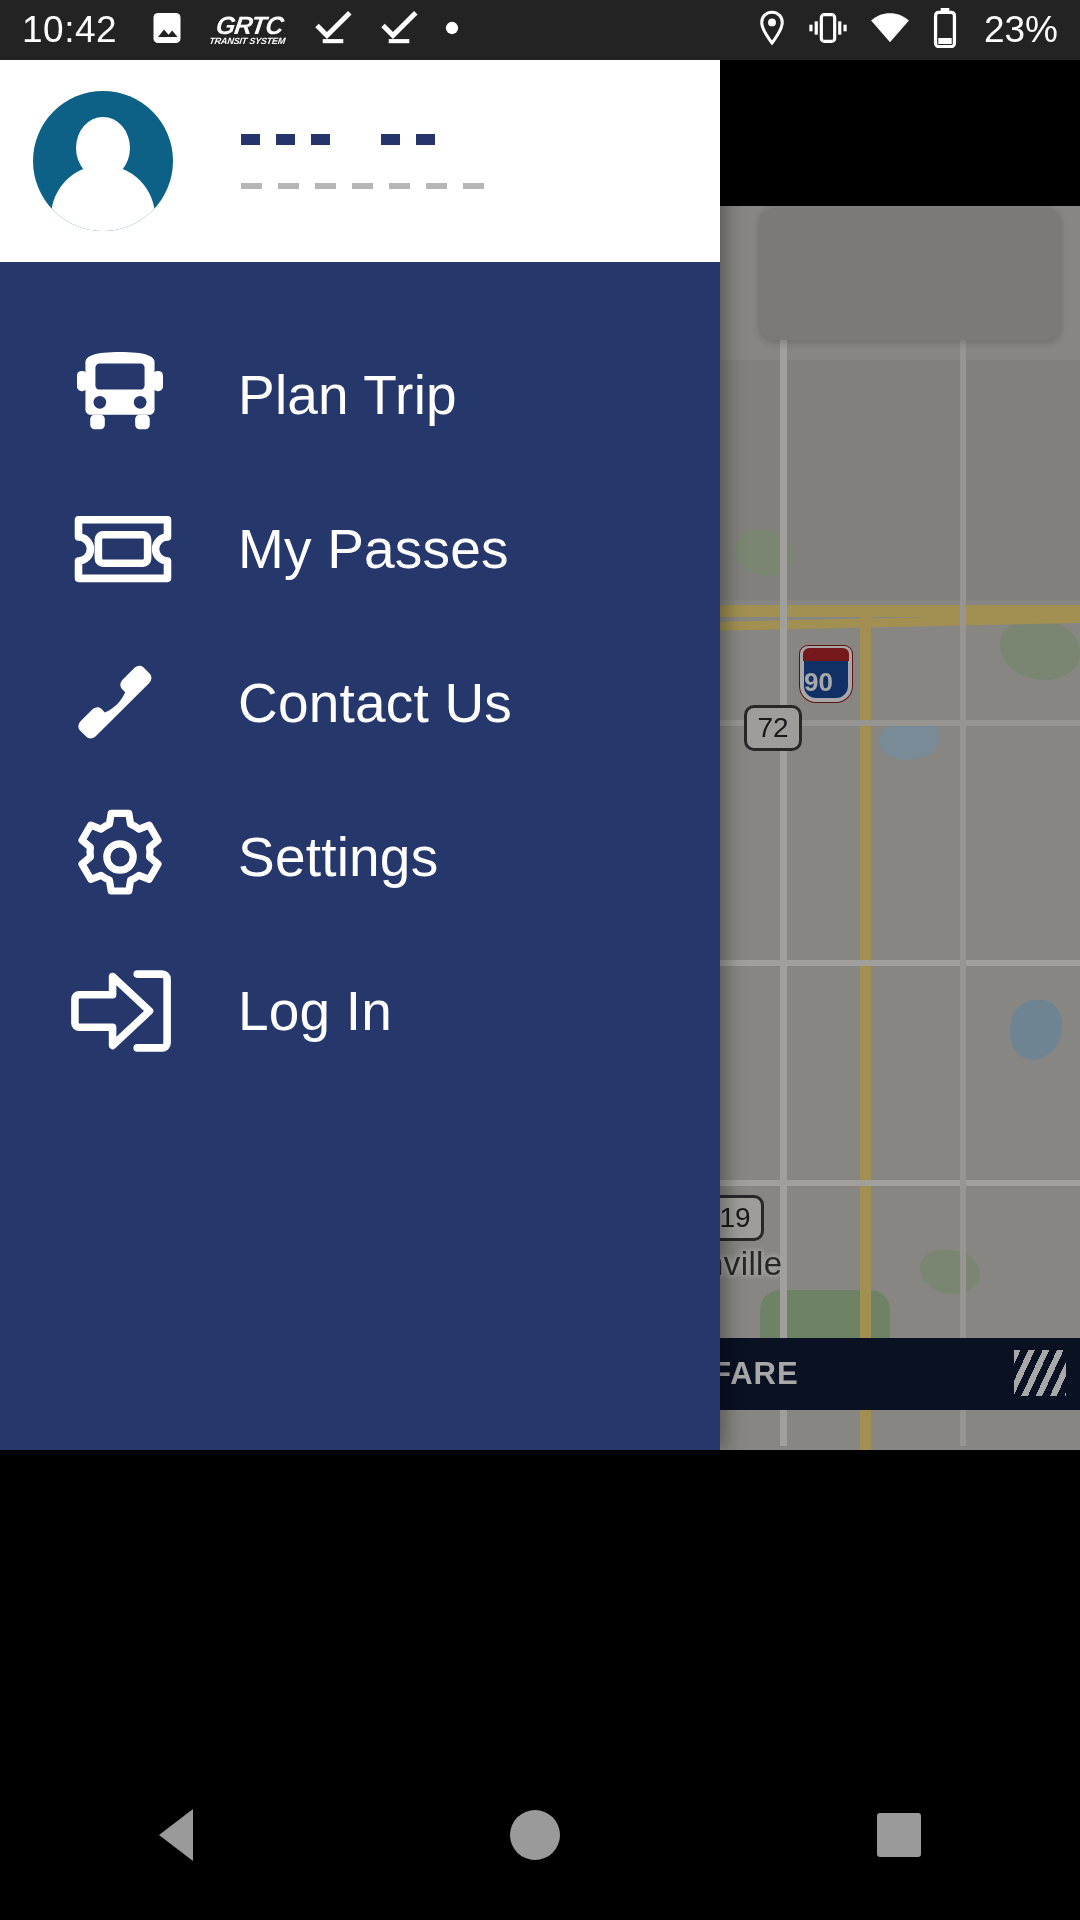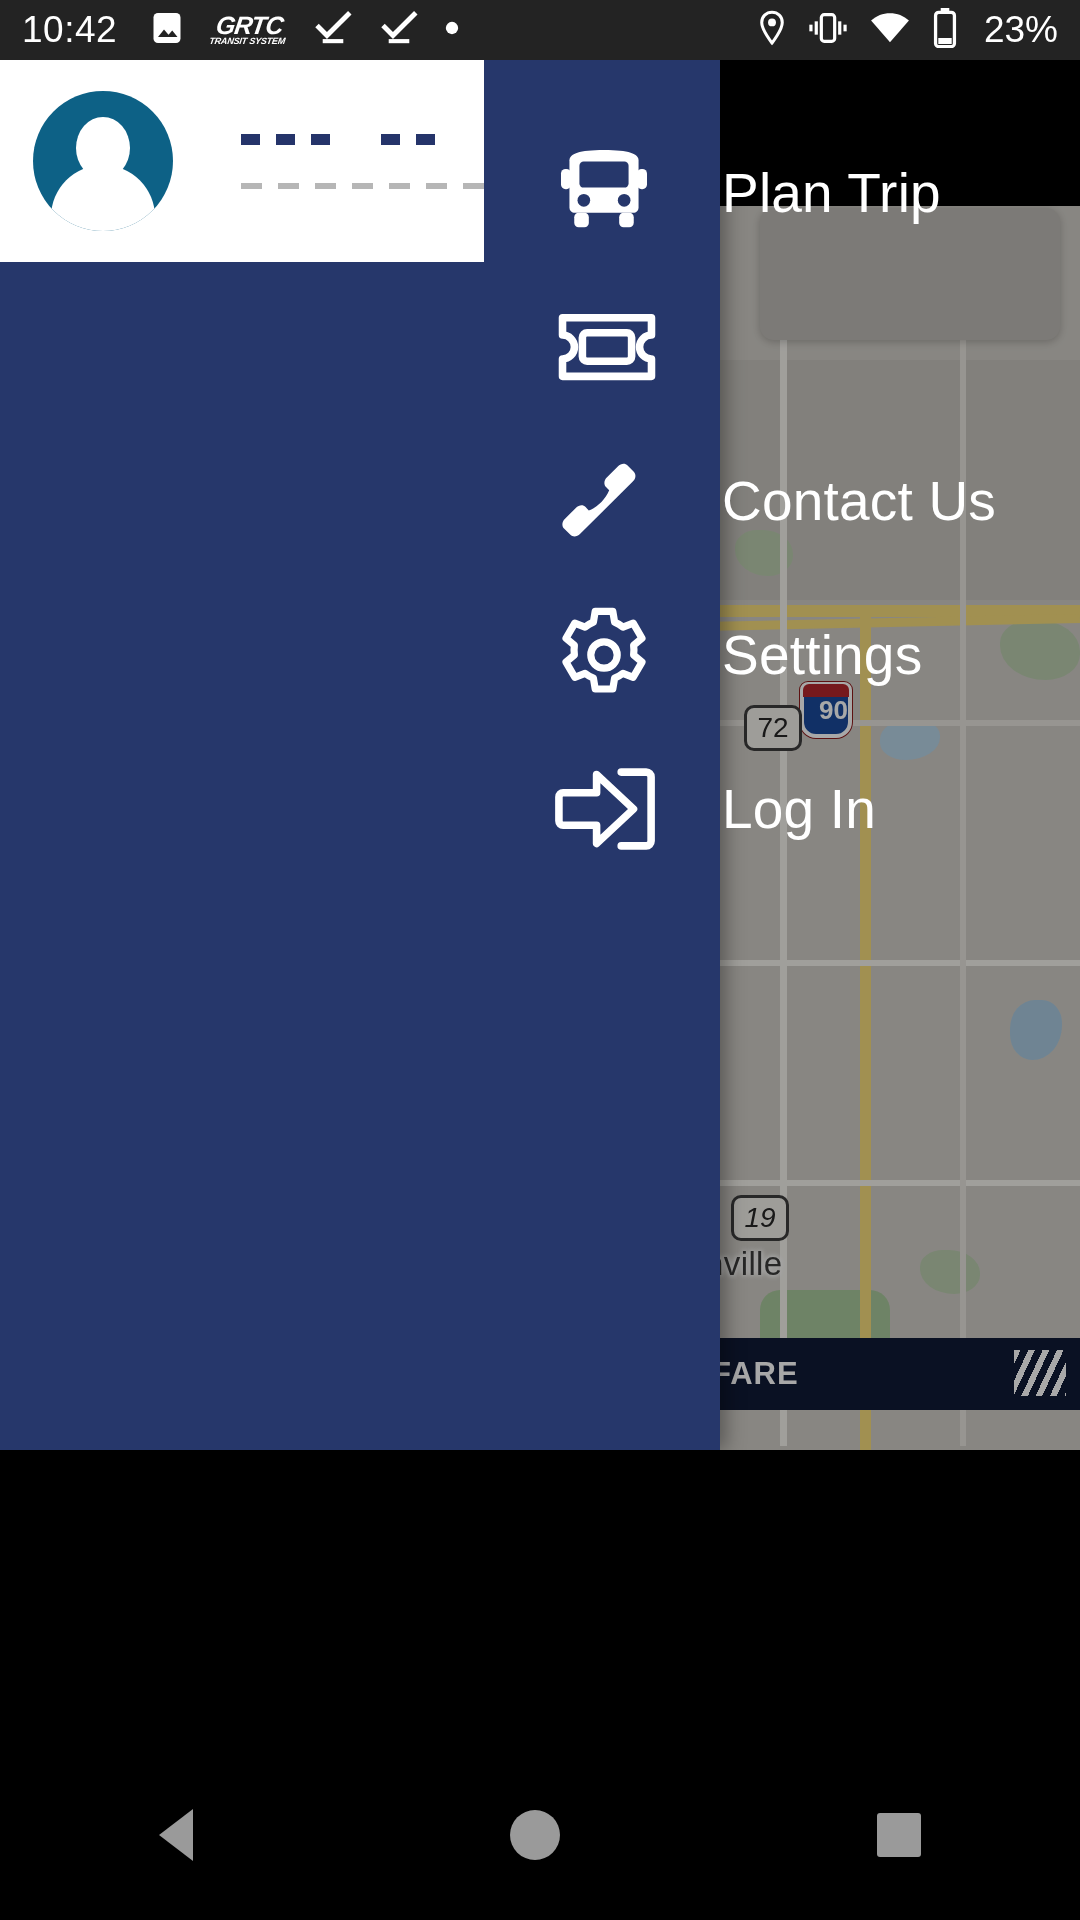--- a/index.html
+++ b/index.html
@@ -37,22 +37,22 @@
   .greenarea{ position:absolute; background:#b9ccae; border-radius:40% 55% 45% 60%; }
   .water{ position:absolute; background:#a9c9e0; border-radius:50% 40% 60% 45%; }
   .road{ position:absolute; background:#f4dB7b; }
   .road.white{ background:#f3f1ec; }
   .road.thin{ background:#e6e3dc; }
 
   .shield-interstate{
     position:absolute; width:52px; height:56px; background:#1b4a9c;
     border:4px solid #fff; border-radius:8px 8px 16px 16px;
     color:#fff; font-size:26px; font-weight:bold;
-    display:flex; align-items:flex-end; justify-content:flex-end;
-    padding-bottom:8px; box-shadow:0 0 0 1px #8d1b1b;margin-top:36px;
+    display:flex; align-items:flex-end; justify-content:flex-start;
+    padding-bottom:0; box-shadow:0 0 0 1px #8d1b1b;
   }
   .shield-interstate .cap{
     position:absolute; top:-2px; left:-1px; right:-1px; height:13px;
     background:#b3272d; border-radius:6px 6px 0 0;
   }
   .shield-round{
     position:absolute; min-width:58px; height:46px; padding:0 8px;
     background:#f0eee9; border:3px solid #3d3d3d; border-radius:10px;
     color:#262626; font-size:28px; display:flex; align-items:center;
     justify-content:center; font-weight:400;
@@ -82,21 +82,21 @@
     background:repeating-linear-gradient(115deg,#fff 0 6px,#101b36 6px 13px);
   }
   #scrim{
     position:absolute; top:60px; left:0; width:1080px; height:1390px;
     background:rgba(0,0,0,.34); z-index:10;
   }
 
   
   #drawer{
     position:absolute; top:60px; left:0; width:720px; height:1390px;
-    background:#26376b; z-index:20; display:flex; flex-direction:row;
+    background:#26376b; z-index:20; display:flex; flex-direction:column;
     box-shadow:6px 0 18px rgba(0,0,0,.35);
   }
   #drawer-header{
     height:202px; background:#fff; display:flex; align-items:center;
     padding-left:33px; flex:0 0 auto;
   }
   #avatar{
     width:140px; height:140px; border-radius:50%; background:#0d6186;
     position:relative; overflow:hidden; flex:0 0 auto;
   }
@@ -172,21 +172,21 @@
 
     <div class="shield-interstate" style="left:800px;top:586px;">
       <div class="cap"></div>
       <span>90</span>
     </div>
 
     <div class="shield-round" style="left:744px;top:645px;">
       <span>72</span>
     </div>
 
-    <div class="shield-round" style="left:731px;top:1135px;font-style:italic;">
+    <div class="shield-round" style="left:706px;top:1135px;">
       <span>19</span>
     </div>
 
     <div class="map-label" style="left:705px;top:1185px;">nville</div>
   </div>
 
   <div id="map-topblack"></div>
 
   <div id="fare-badge">
     <span class="ftxt">FARE</span>
@@ -315,20 +315,21 @@
         <span class="mi-label">Plan Trip</span>
       </div>
 
       <div class="menu-item">
         <span class="mi-icon">
           <svg width="106" height="76" viewBox="0 0 56 40">
             <path d="M4.5 4.5h47v9.2a6.3 6.3 0 0 0 0 12.6v9.2h-47v-9.2a6.3 6.3 0 0 0 0-12.6V4.5z" fill="none" stroke="#fff" stroke-width="4" stroke-linejoin="round"></path>
             <rect x="15" y="12.5" width="26" height="15" rx="2.5" fill="none" stroke="#fff" stroke-width="4"></rect>
           </svg>
         </span>
+        <span class="mi-label">My Passes</span>
       </div>
 
 
       <div class="menu-item">
         <span class="mi-icon">
           <svg width="96" height="96" viewBox="0 0 48 48">
             <path d="M35.4 10.3c1.6-1.6 1.7-3.6.5-4.9l-3.1-3.2c-1.3-1.3-3.3-1.1-4.9.5l-5.4 5.4c-1.6 1.6-1.7 3.6-.5 4.9l1.6 1.6c-2.0 4.6-5.6 8.2-10.2 10.2L11.8 23c-1.3-1.3-3.3-1.1-4.9.5L1.5 28.9C-.1 30.5-.2 32.5 1 33.8l3.2 3.1c1.3 1.3 3.3 1.1 4.9-.5" fill="#fff" transform="translate(4,4) rotate(0)"></path>
           </svg>
         </span>
         <span class="mi-label">Contact Us</span>

